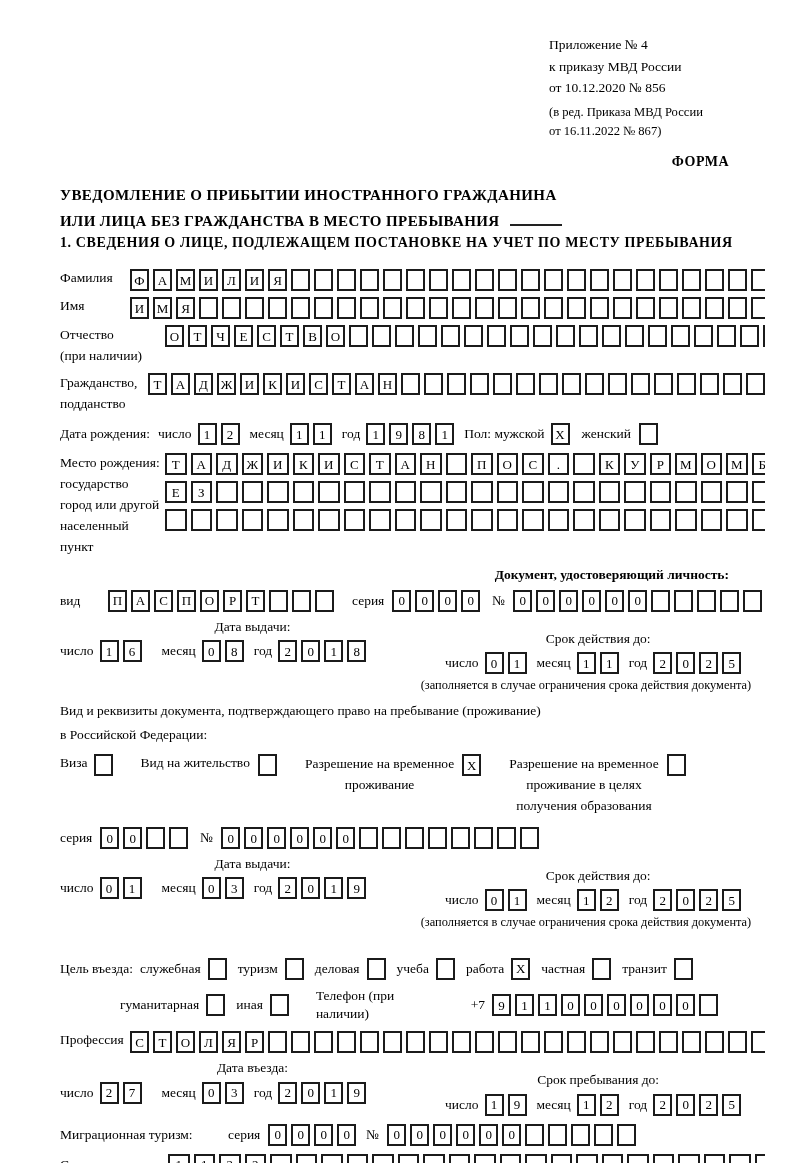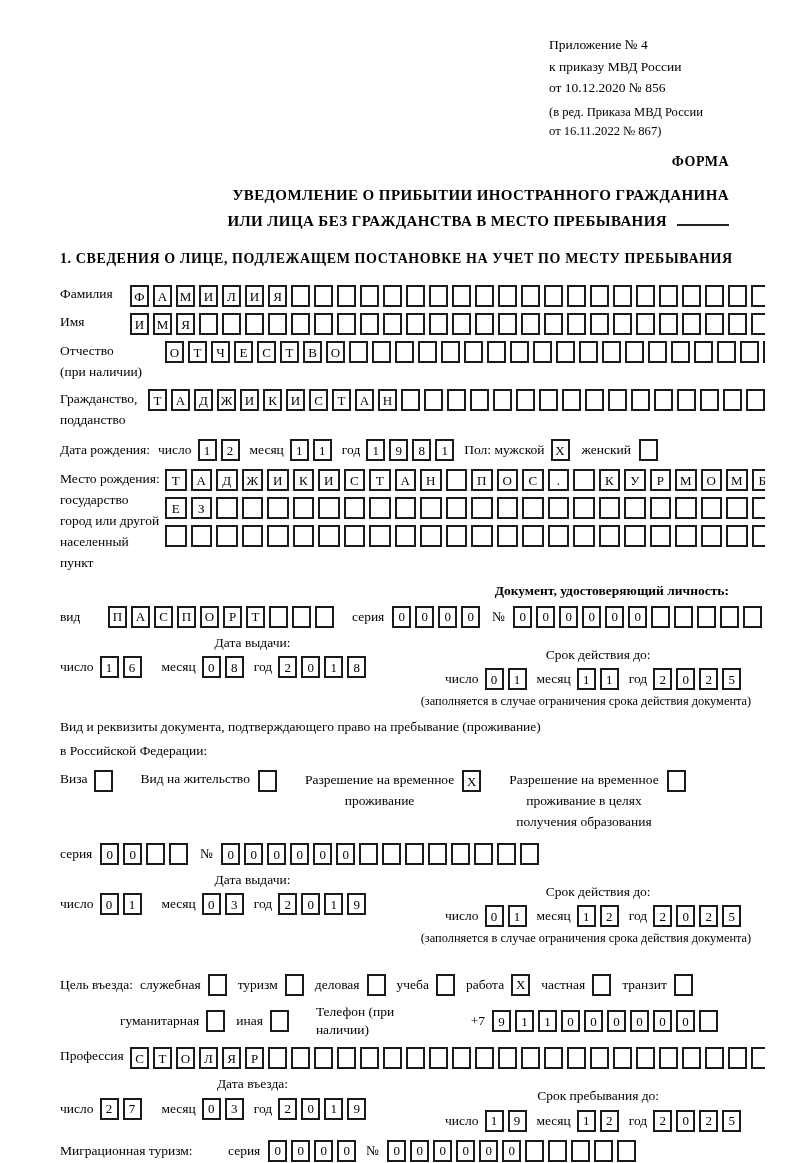--- a/index.html
+++ b/index.html
@@ -6,23 +6,23 @@
   .page{
     width:765px;height:1163px;box-sizing:border-box;overflow:hidden;
     background:#fff;color:#000;position:relative;
     font-family:"Liberation Serif","DejaVu Serif",serif;
     font-size:13.5px;line-height:1.35;
     padding:34px 36px 8px 60px;
   }
   .top-right{margin-left:auto;width:180px;line-height:1.6;}
   .rev{font-size:12.6px;margin-top:4px;line-height:1.5;}
   .forma{text-align:right;font-weight:bold;margin-top:12px;font-size:14px;letter-spacing:.5px;}
-  .title{text-align:right;font-weight:bold;font-size:15px;letter-spacing:.4px;margin-top:12px;line-height:1.7;}
+  .title{text-align:left;font-weight:bold;font-size:15px;letter-spacing:.4px;margin-top:12px;line-height:1.7;}
   .uline{display:inline-block;width:52px;height:13px;border-bottom:2px solid #222;margin-left:10px;}
-  .sec-heading{font-weight:bold;text-align:right;font-size:14px;letter-spacing:.6px;margin-top:16px;white-space:nowrap;}
+  .sec-heading{font-weight:bold;text-align:right;font-size:14px;letter-spacing:.6px;white-space:nowrap;}
 
   .row{display:flex;align-items:flex-start;margin-top:6px;}
   .row-inline{display:flex;align-items:center;margin-top:6px;}
   .cells{display:flex;flex-wrap:nowrap;}
   .cell{
     box-sizing:border-box;flex:none;display:inline-flex;align-items:center;justify-content:center;
     width:19px;height:22px;border:2px solid #1b1b1b;margin-right:4px;background:#fff;
     font-size:13px;line-height:1;
   }
   .wide .cell{width:21.5px;}

